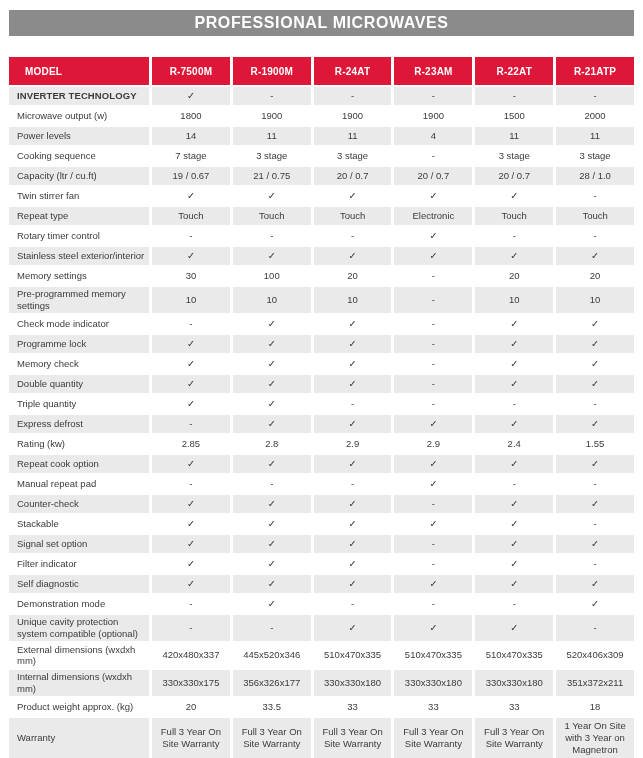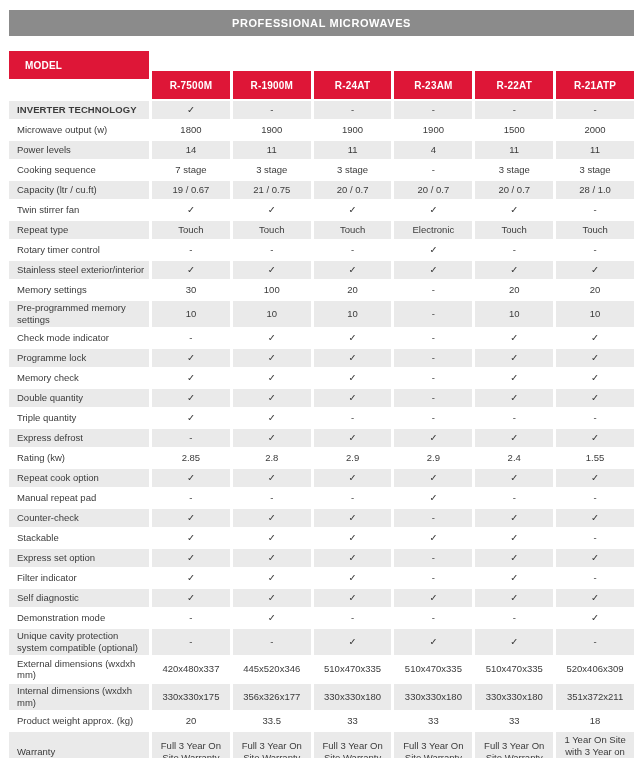--- a/index.html
+++ b/index.html
@@ -9,33 +9,33 @@
     font-family: "Liberation Sans", sans-serif;
     color: var(--text, #3b3b3b);
   }
   .page { padding: 10px 9px 0 9px; }
 
   .title-bar {
     background: var(--gray-header, #8b8b8b);
     color: #ffffff;
     height: 26px;
     display: flex; align-items: center; justify-content: center;
-    font-weight: bold; font-size: 11px; letter-spacing: 0.6px;
-    margin-bottom: 15px;
+    font-weight: bold; font-size: 16px; letter-spacing: 0.6px;
+    margin-bottom: 21px;
   }
 
   .header-row { display: flex; gap: 3px; margin-bottom: 2px; }
   .h-cell {
     background: var(--red, #de1637);
     color: #ffffff; font-weight: bold; font-size: 10px;
     height: 28px; display: flex; align-items: center; justify-content: center;
     letter-spacing: 0.2px;
   }
   .h-cell.model-label { width: 140px; justify-content: flex-start; padding-left: 16px; }
-  .h-cell.model-name { flex: 1; margin-top: 20px; }
+  .h-cell.model-name { flex: 1; }
 
   .t-row { display: flex; gap: 3px; margin-bottom: 2px; }
   .c {
     display: flex; align-items: center; justify-content: center;
     font-size: 9.5px; line-height: 1.25; text-align: center;
     min-height: 18px; padding: 1px 2px;
     background: #ffffff;
   }
   .c.label {
     width: 140px; justify-content: flex-start; text-align: left;
@@ -257,21 +257,21 @@
       <div class="t-row">
         <div class="c label">Stackable</div>
         <div class="c val">✓</div>
         <div class="c val">✓</div>
         <div class="c val">✓</div>
         <div class="c val">✓</div>
         <div class="c val">✓</div>
         <div class="c val">-</div>
       </div>
       <div class="t-row alt">
-        <div class="c label">Express set option</div>
+        <div class="c label">Signal set option</div>
         <div class="c val">✓</div>
         <div class="c val">✓</div>
         <div class="c val">✓</div>
         <div class="c val">-</div>
         <div class="c val">✓</div>
         <div class="c val">✓</div>
       </div>
       <div class="t-row">
         <div class="c label">Filter indicator</div>
         <div class="c val">✓</div>

